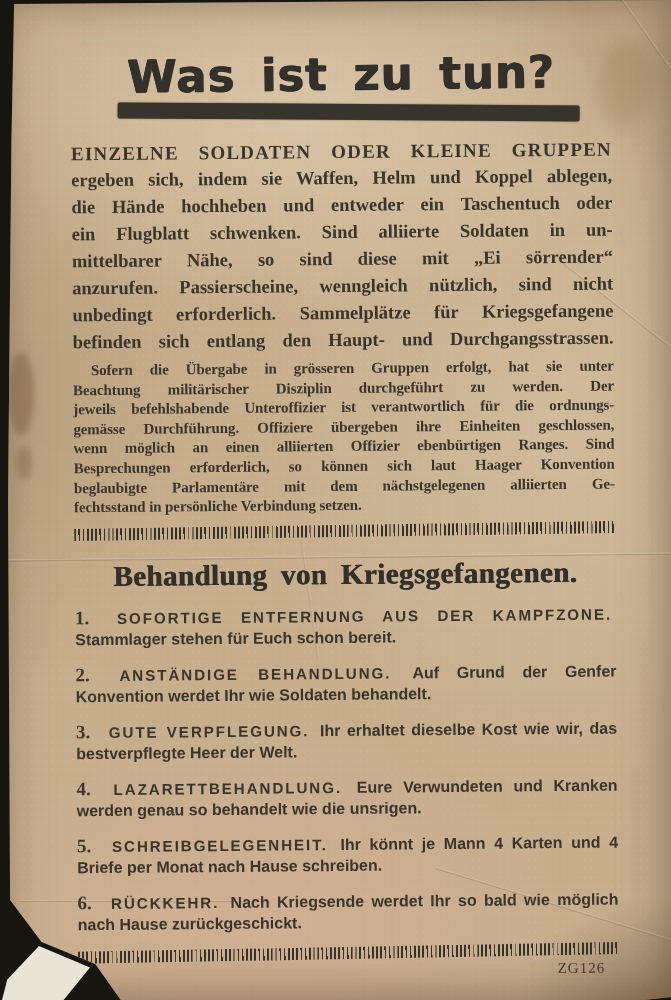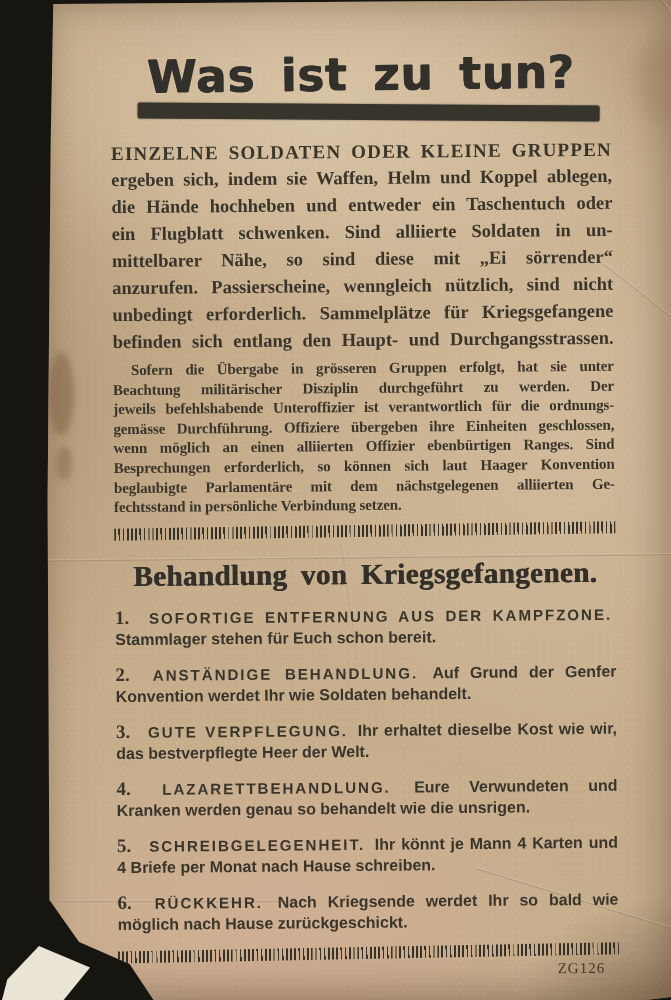--- a/index.html
+++ b/index.html
@@ -15,21 +15,21 @@
       radial-gradient(ellipse 420px 520px at 82% 42%, rgba(224,206,177,.38), transparent 72%),
       radial-gradient(ellipse 430px 280px at 38% 93%, rgba(216,176,153,.55), transparent 72%),
       radial-gradient(ellipse 260px 420px at 2% 40%, rgba(158,129,96,.35), transparent 70%),
       radial-gradient(ellipse 240px 170px at 97% 6%, rgba(168,142,110,.40), transparent 70%),
       radial-gradient(ellipse 200px 140px at 100% 100%, rgba(84,62,44,.45), transparent 75%),
       radial-gradient(rgba(255,252,240,.05) 1px, transparent 1.2px);
     background-size:auto,auto,auto,auto,auto,auto,7px 9px;
     box-shadow:inset 0 0 55px rgba(92,70,46,.28), inset -10px -12px 30px rgba(80,58,40,.18),
                inset 10px 6px 24px rgba(96,74,50,.16);
     clip-path:polygon(2.1% 0.4%,55% 0.15%,100% 0%,100% 60%,100% 99.7%,96% 100%,18% 100%,
-                      14.2% 96.4%,6.2% 94.2%,1.5% 90%,1.2% 50%,1.7% 14%);margin-left:40px;}
+                      14.2% 96.4%,6.2% 94.2%,1.5% 90%,1.2% 50%,1.7% 14%);}
   .crease{position:absolute;height:2px;pointer-events:none;
           background:linear-gradient(rgba(255,246,226,.30), rgba(95,73,50,.32));}
   .crease.c1{left:-20px;top:556px;width:720px;transform:rotate(-.6deg);}
   .crease.c2{left:570px;top:60px;width:190px;transform:rotate(55deg);}
   .crease.c3{left:540px;top:330px;width:220px;transform:rotate(38deg);}
   .crease.c4{left:20px;top:900px;width:250px;transform:rotate(-24deeg);}
   .crease.c5{left:430px;top:905px;width:260px;transform:rotate(17deg);}
   .crease.c6{left:250px;top:600px;width:120px;transform:rotate(82deg);opacity:.5;}
   .stain{position:absolute;border-radius:50%;pointer-events:none;filter:blur(3px);}
   .stain.s1{left:8px;top:352px;width:26px;height:84px;background:rgba(118,88,58,.45);}

